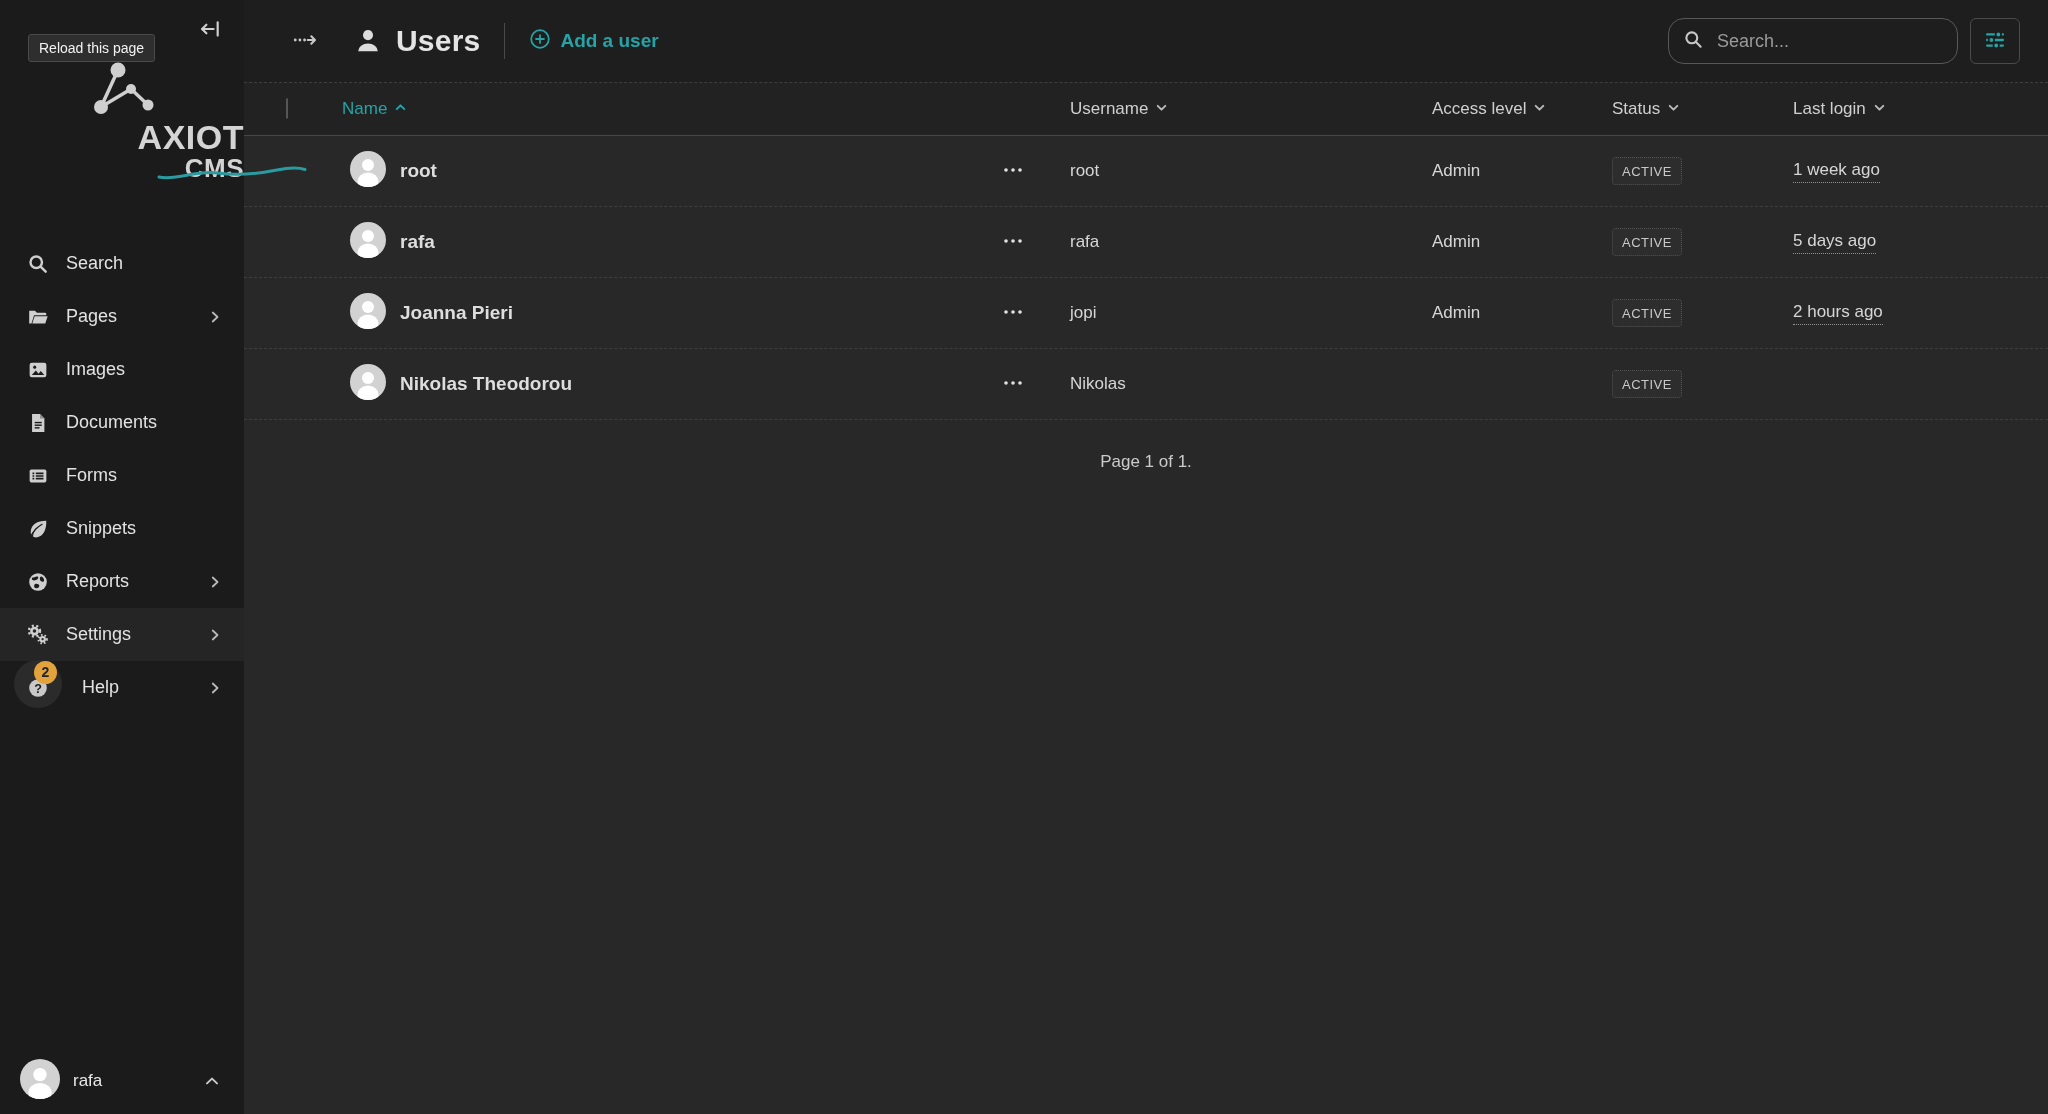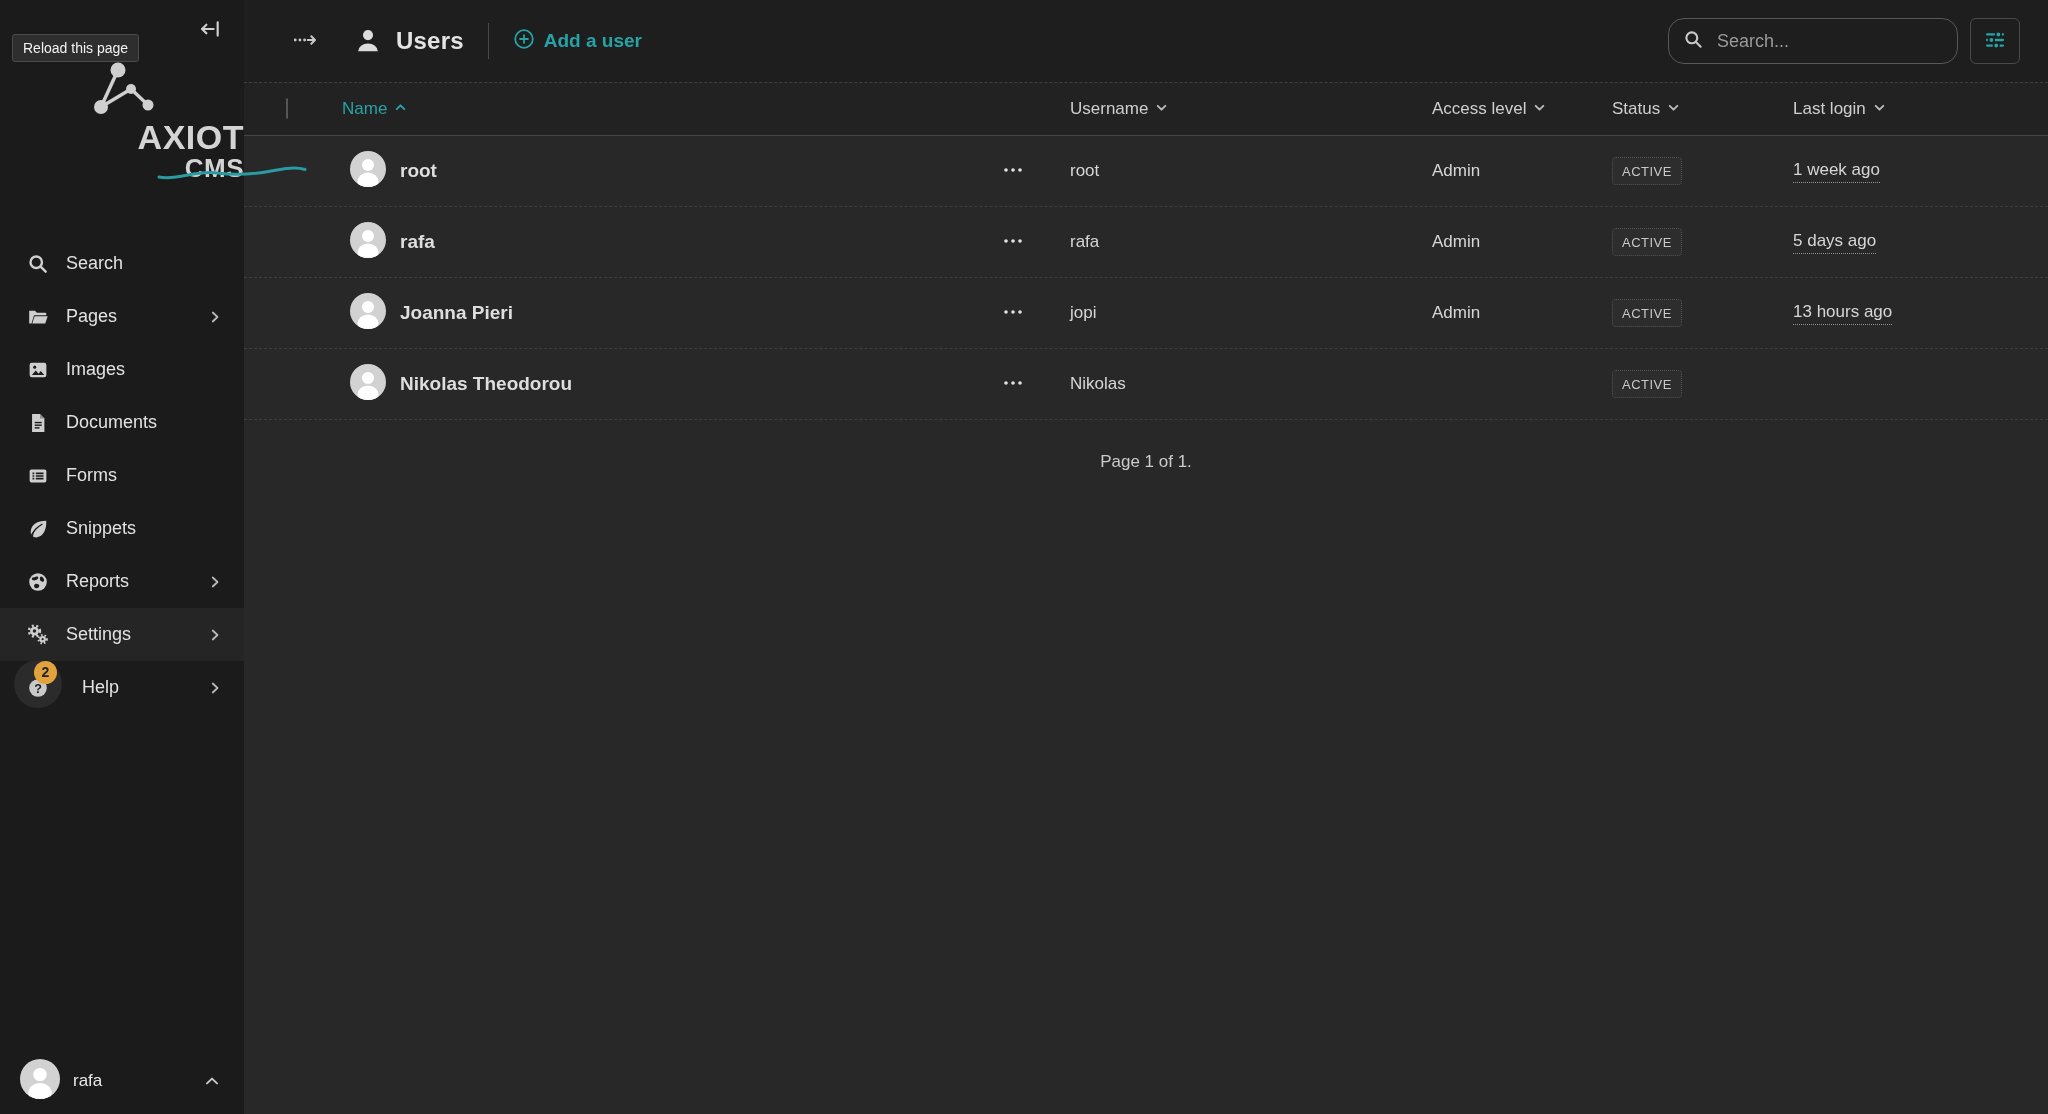--- a/index.html
+++ b/index.html
@@ -4,21 +4,21 @@
 <style>
   html,body{margin:0;padding:0;background:#111;}
   .app{position:relative;width:2048px;height:1114px;overflow:hidden;display:flex;
        font-family:"Liberation Sans","DejaVu Sans",sans-serif;background:#282828;
        --accent:#25a3a6;--badge:#e2a33d;}
 
   
   .sidebar{width:244px;min-width:244px;background:#1b1b1b;position:relative;
            display:flex;flex-direction:column;z-index:2;}
   .collapse-btn{position:absolute;top:14px;right:18px;background:none;border:none;cursor:pointer;padding:4px;}
-  .tooltip{position:absolute;top:34px;left:12px;background:#2e2e2e;border:1px solid #4a4a4a;
+  .tooltip{position:absolute;top:34px;left:28px;background:#2e2e2e;border:1px solid #4a4a4a;
            color:#f2f2f2;font-size:14px;line-height:1;padding:6px 10px;border-radius:3px;white-space:nowrap;}
   .brand{margin-top:60px;text-align:right;color:#d4d4d4;}
   .brand-graph{display:block;margin:0 auto;}
   .brand-line1{font-size:34px;font-weight:700;letter-spacing:.5px;line-height:1.02;}
   .brand-line2-wrap{position:relative;display:inline-block;line-height:1.02;}
   .brand-line2{font-size:26px;font-weight:700;letter-spacing:.5px;}
   .brand-wave{position:absolute;left:-28px;bottom:-1px;}
   .menu{margin-top:56px;}
   .menu-item{height:53px;display:flex;align-items:center;padding:0 20px 0 26px;
              color:#e2e2e2;font-size:18px;font-weight:500;cursor:pointer;position:relative;}
@@ -34,21 +34,21 @@
   .sidebar-footer{margin-top:auto;height:66px;display:flex;align-items:center;
                   padding:0 22px 0 20px;color:#e8e8e8;font-size:17px;cursor:pointer;}
   .sf-name{margin-left:13px;}
   .sf-chevron{margin-left:auto;display:flex;}
 
   
   .main{flex:1;display:flex;flex-direction:column;background:#282828;min-width:0;}
   .main-header{height:82px;background:#1e1e1e;display:flex;align-items:center;padding:0 28px 0 44px;}
   .bc-expand{background:none;border:none;padding:4px;cursor:pointer;display:flex;}
   .title-icon{margin-left:32px;display:flex;}
-  .page-title{font-size:24px;font-weight:700;color:#e4e4e4;margin:0 0 0 14px;letter-spacing:.2px;}
+  .page-title{font-size:30px;font-weight:700;color:#e4e4e4;margin:0 0 0 14px;letter-spacing:.2px;}
   .vdiv{width:1px;height:36px;background:#4a4a4a;margin:0 24px;}
   .add-user{display:flex;align-items:center;gap:9px;color:var(--accent);
             font-size:19px;font-weight:600;text-decoration:none;cursor:pointer;}
   .header-right{margin-left:auto;display:flex;align-items:center;}
   .searchbox{width:290px;height:46px;border:1px solid #585858;border-radius:16px;
              display:flex;align-items:center;padding:11px 14px;box-sizing:border-box;background:transparent;}
   .searchbox input{flex:1;background:transparent;border:none;outline:none;color:#ddd;
                    font-size:18px;margin-left:11px;min-width:0;font-family:inherit;}
   .searchbox input::placeholder{color:#9a9a9a;}
   .filter-btn{width:50px;height:46px;margin-left:12px;background:transparent;border:1px solid #4a4a4a;
@@ -477,21 +477,21 @@
                   <circle cx="5" cy="7" r="1.8"></circle>
                   <circle cx="12" cy="7" r="1.8"></circle>
                   <circle cx="19" cy="7" r="1.8"></circle>
                 </svg>
             </span>
           </button>
         </div>
         <div>jopi</div>
         <div>Admin</div>
         <div><span class="status-badge">ACTIVE</span></div>
-        <div><span class="lastlogin">13 hours ago</span></div>
+        <div><span class="lastlogin">2 hours ago</span></div>
       </div>
 
       <div class="trow grid">
         <div></div>
         <div class="name-cell">
           <span>
             <svg width="36" height="36" viewBox="0 0 36 36">
               <defs>
                   <clipPath id="av4">
                     <circle cx="18" cy="18" r="18"></circle>

